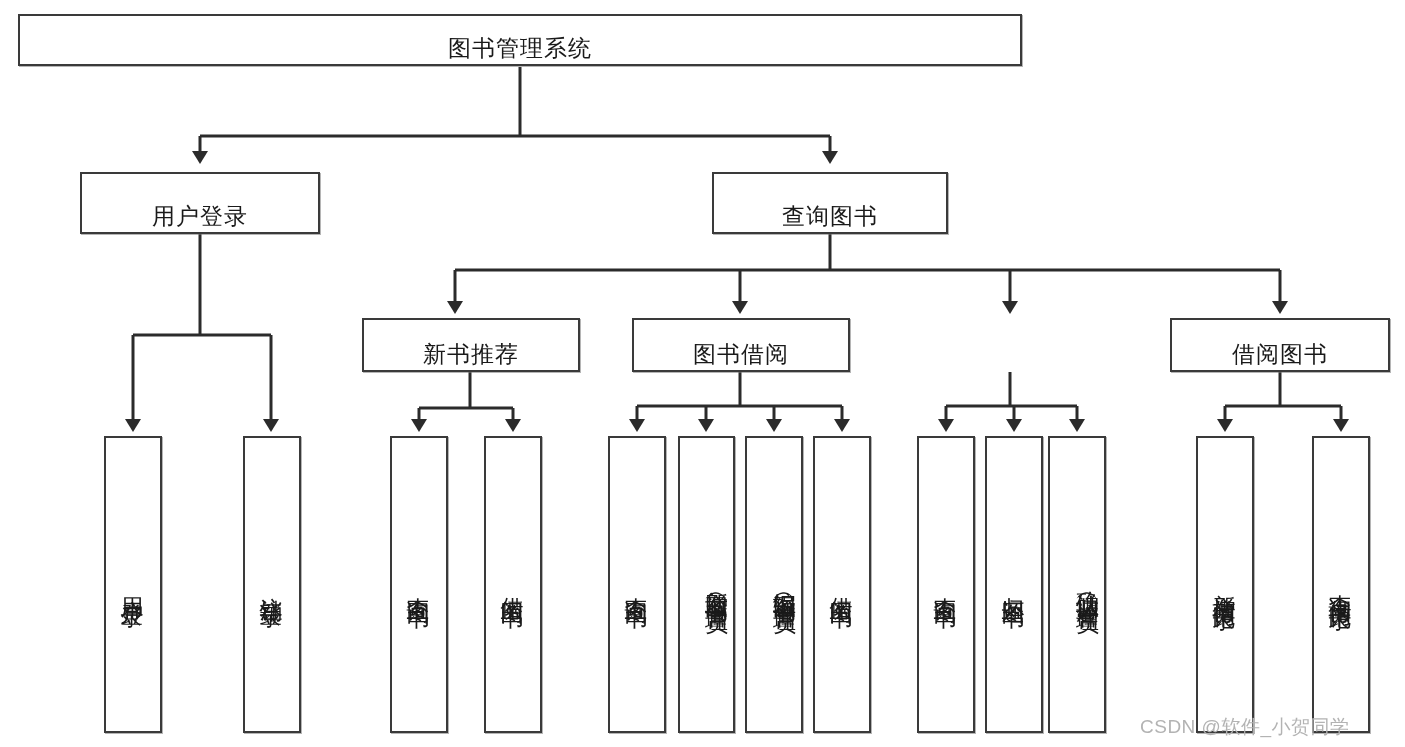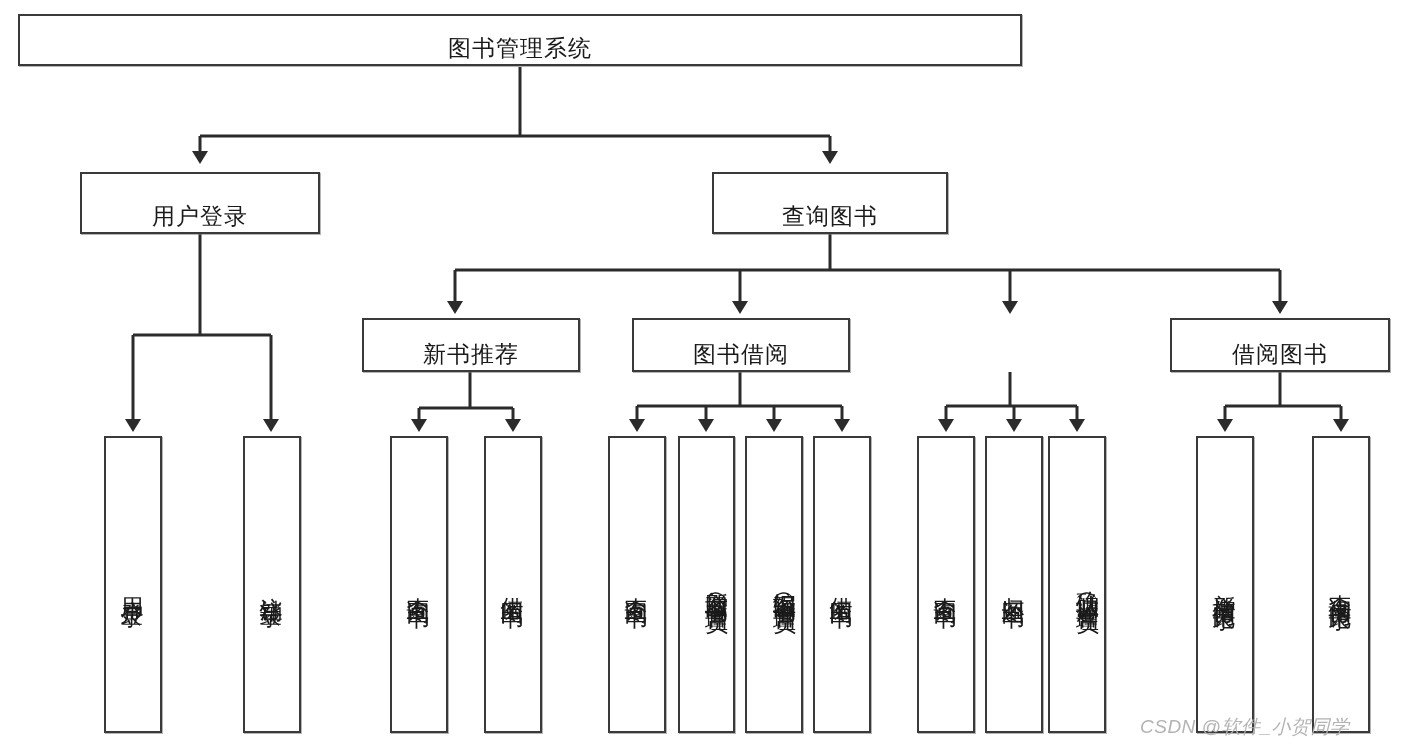--- a/index.html
+++ b/index.html
@@ -182,17 +182,17 @@
     <span>确认归还（管理员）</span>
   </div>
 
   <div class="node vert mid" style="left:1196px; top:436px; width:58px; height:297px;">
     <span>新增借阅记录</span>
   </div>
   <div class="node vert mid" style="left:1312px; top:436px; width:58px; height:297px;">
     <span>查询借阅记录</span>
   </div>
 
-  <div class="watermark" style="left:1140px; top:714px;font-style:italic;">
+  <div class="watermark" style="left:1140px; top:714px;">
     <span>CSDN @软件_小贺同学</span>
   </div>
 
 </div>
 
 </body></html>

